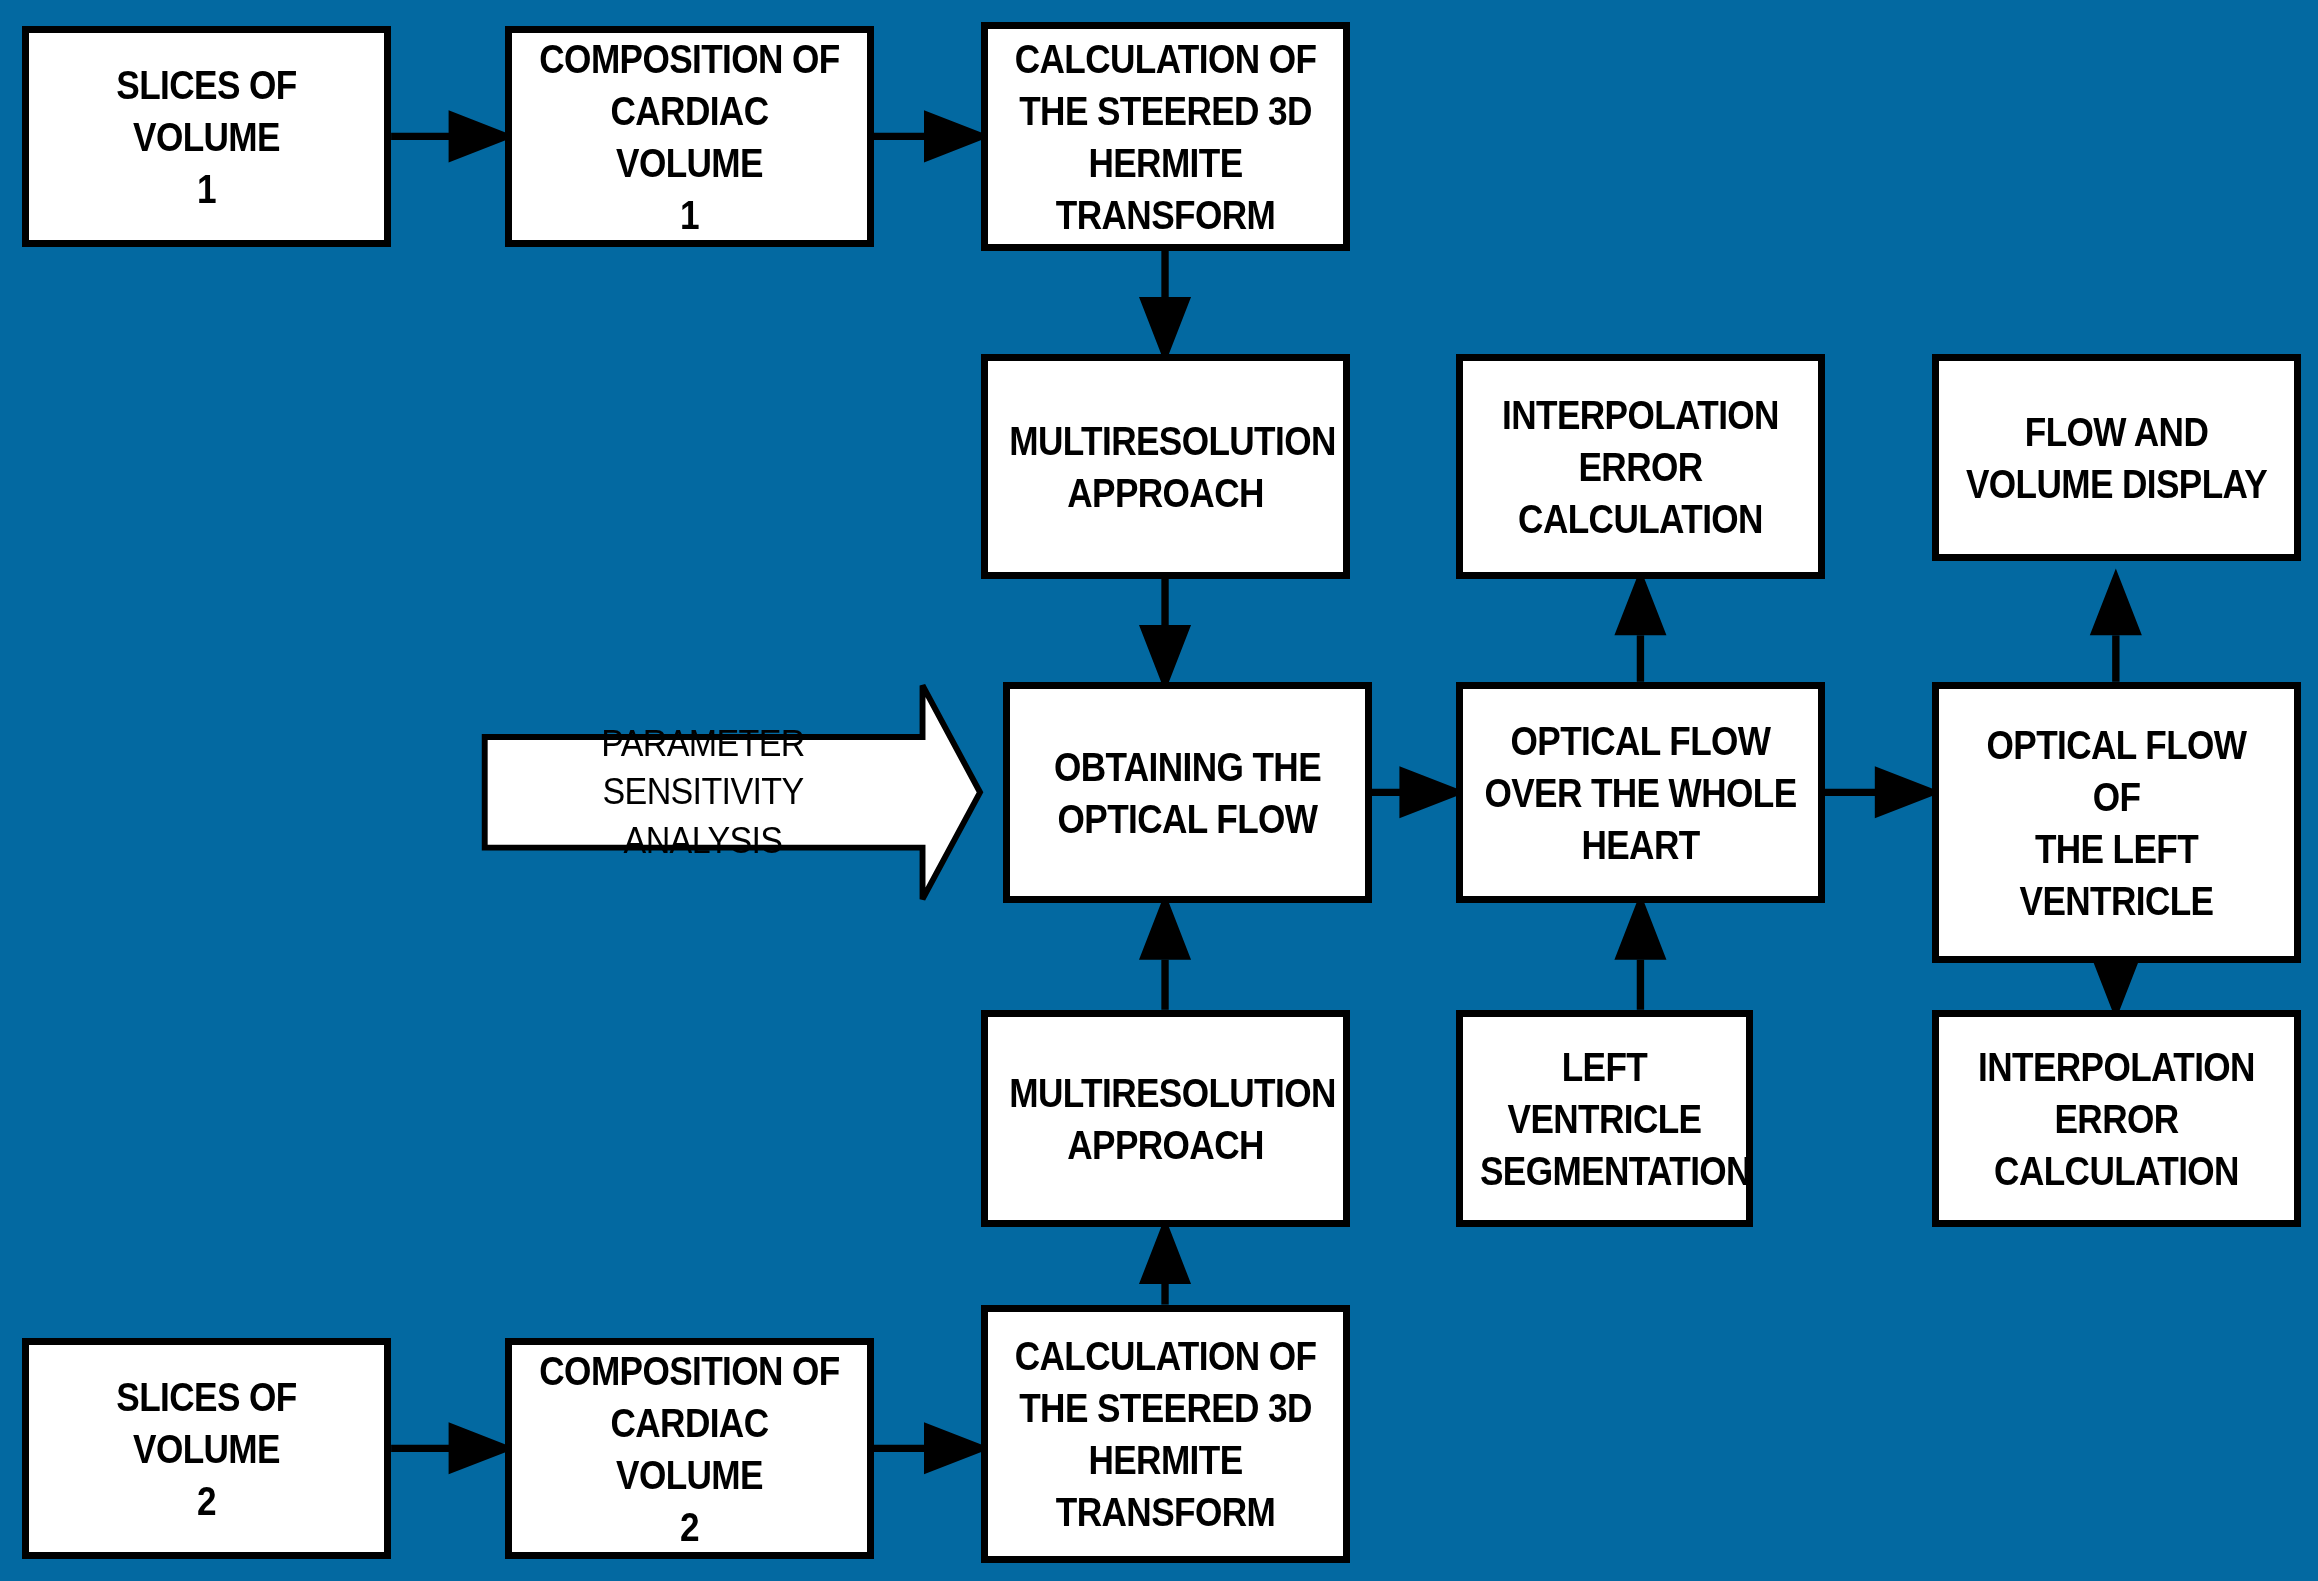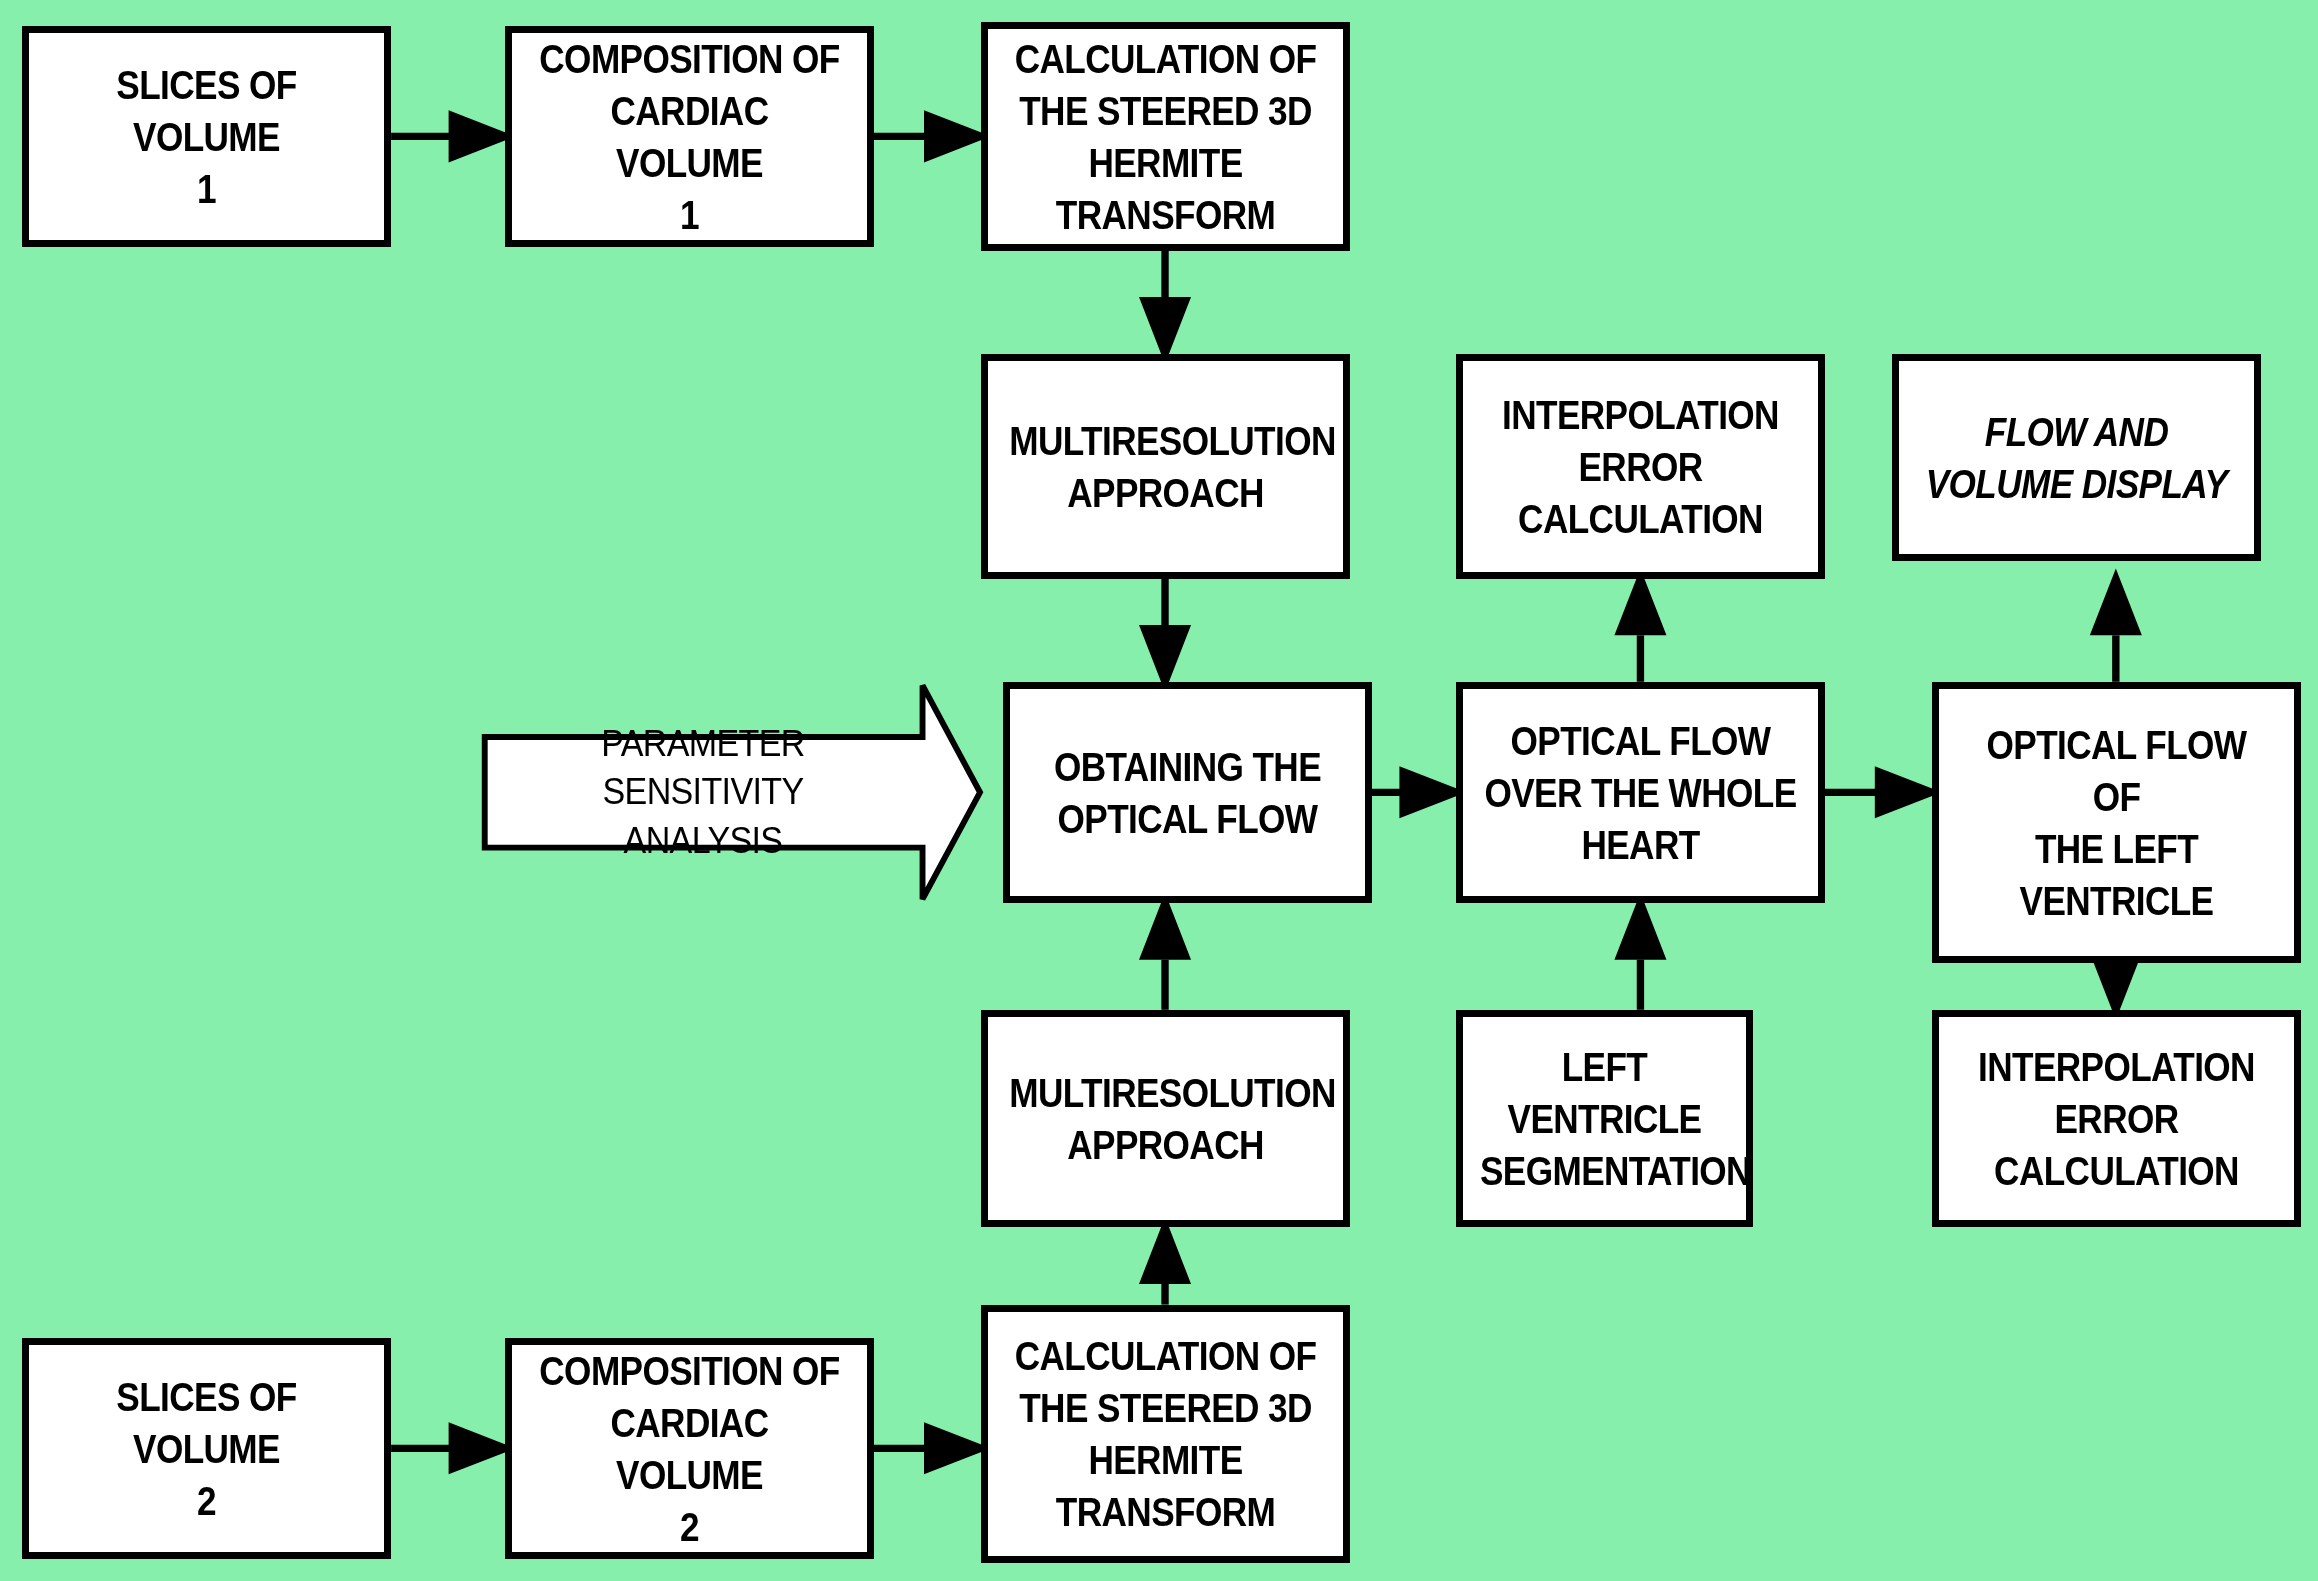--- a/index.html
+++ b/index.html
@@ -1,20 +1,20 @@
 <!DOCTYPE html>
 <html style="font-size:11.8px"><head>
 <meta charset="utf-8">
 <style>
   html, body { margin: 0; padding: 0; background: #ffffff; }
   .canvas {
     position: relative;
     width: 2319px;
     height: 1581px;
-    background: #86efac;
+    background: #0369a1;
     font-family: "Liberation Sans", "DejaVu Sans", sans-serif;
     color: #000;
     overflow: hidden;
   }
   .arrows-layer {
     position: absolute;
     left: 0; top: 0;
     width: 2319px; height: 1581px;
   }
   .node {
@@ -50,21 +50,21 @@
     font-weight: 400;
     font-size: 37px;
     transform: scaleX(0.92);
   }
   
   .n-slices1        { left:22px;   top:26px;   width:369px; height:221px; }
   .n-comp1          { left:505px;  top:26px;   width:369px; height:221px; }
   .n-calc-top       { left:981px; top:22px;   width:369px; height:229px; }
   .n-multi-top      { left:981px; top:354px;  width:369px; height:225px; }
   .n-interp-top     { left:1456px; top:354px;  width:369px; height:225px; }
-  .n-flowdisp       { left:1892px; top:354px;  width:369px; height:207px;font-style:italic; }
+  .n-flowdisp       { left:1932px; top:354px;  width:369px; height:207px; }
   .n-obtaining      { left:1003px; top:682px;  width:369px; height:221px; }
   .n-wholeheart     { left:1456px; top:682px;  width:369px; height:221px; }
   .n-oflv           { left:1932px; top:682px;  width:369px; height:281px; }
   .n-multi-bot      { left:981px; top:1010px; width:369px; height:217px; }
   .n-lvseg          { left:1456px; top:1010px; width:297px; height:217px;justify-content:center; }
   .n-interp-bot     { left:1932px; top:1010px; width:369px; height:217px; }
   .n-slices2        { left:22px;   top:1338px; width:369px; height:221px; }
   .n-comp2          { left:505px;  top:1338px; width:369px; height:221px; }
   .n-calc-bot       { left:981px; top:1305px; width:369px; height:258px; }
 </style>

